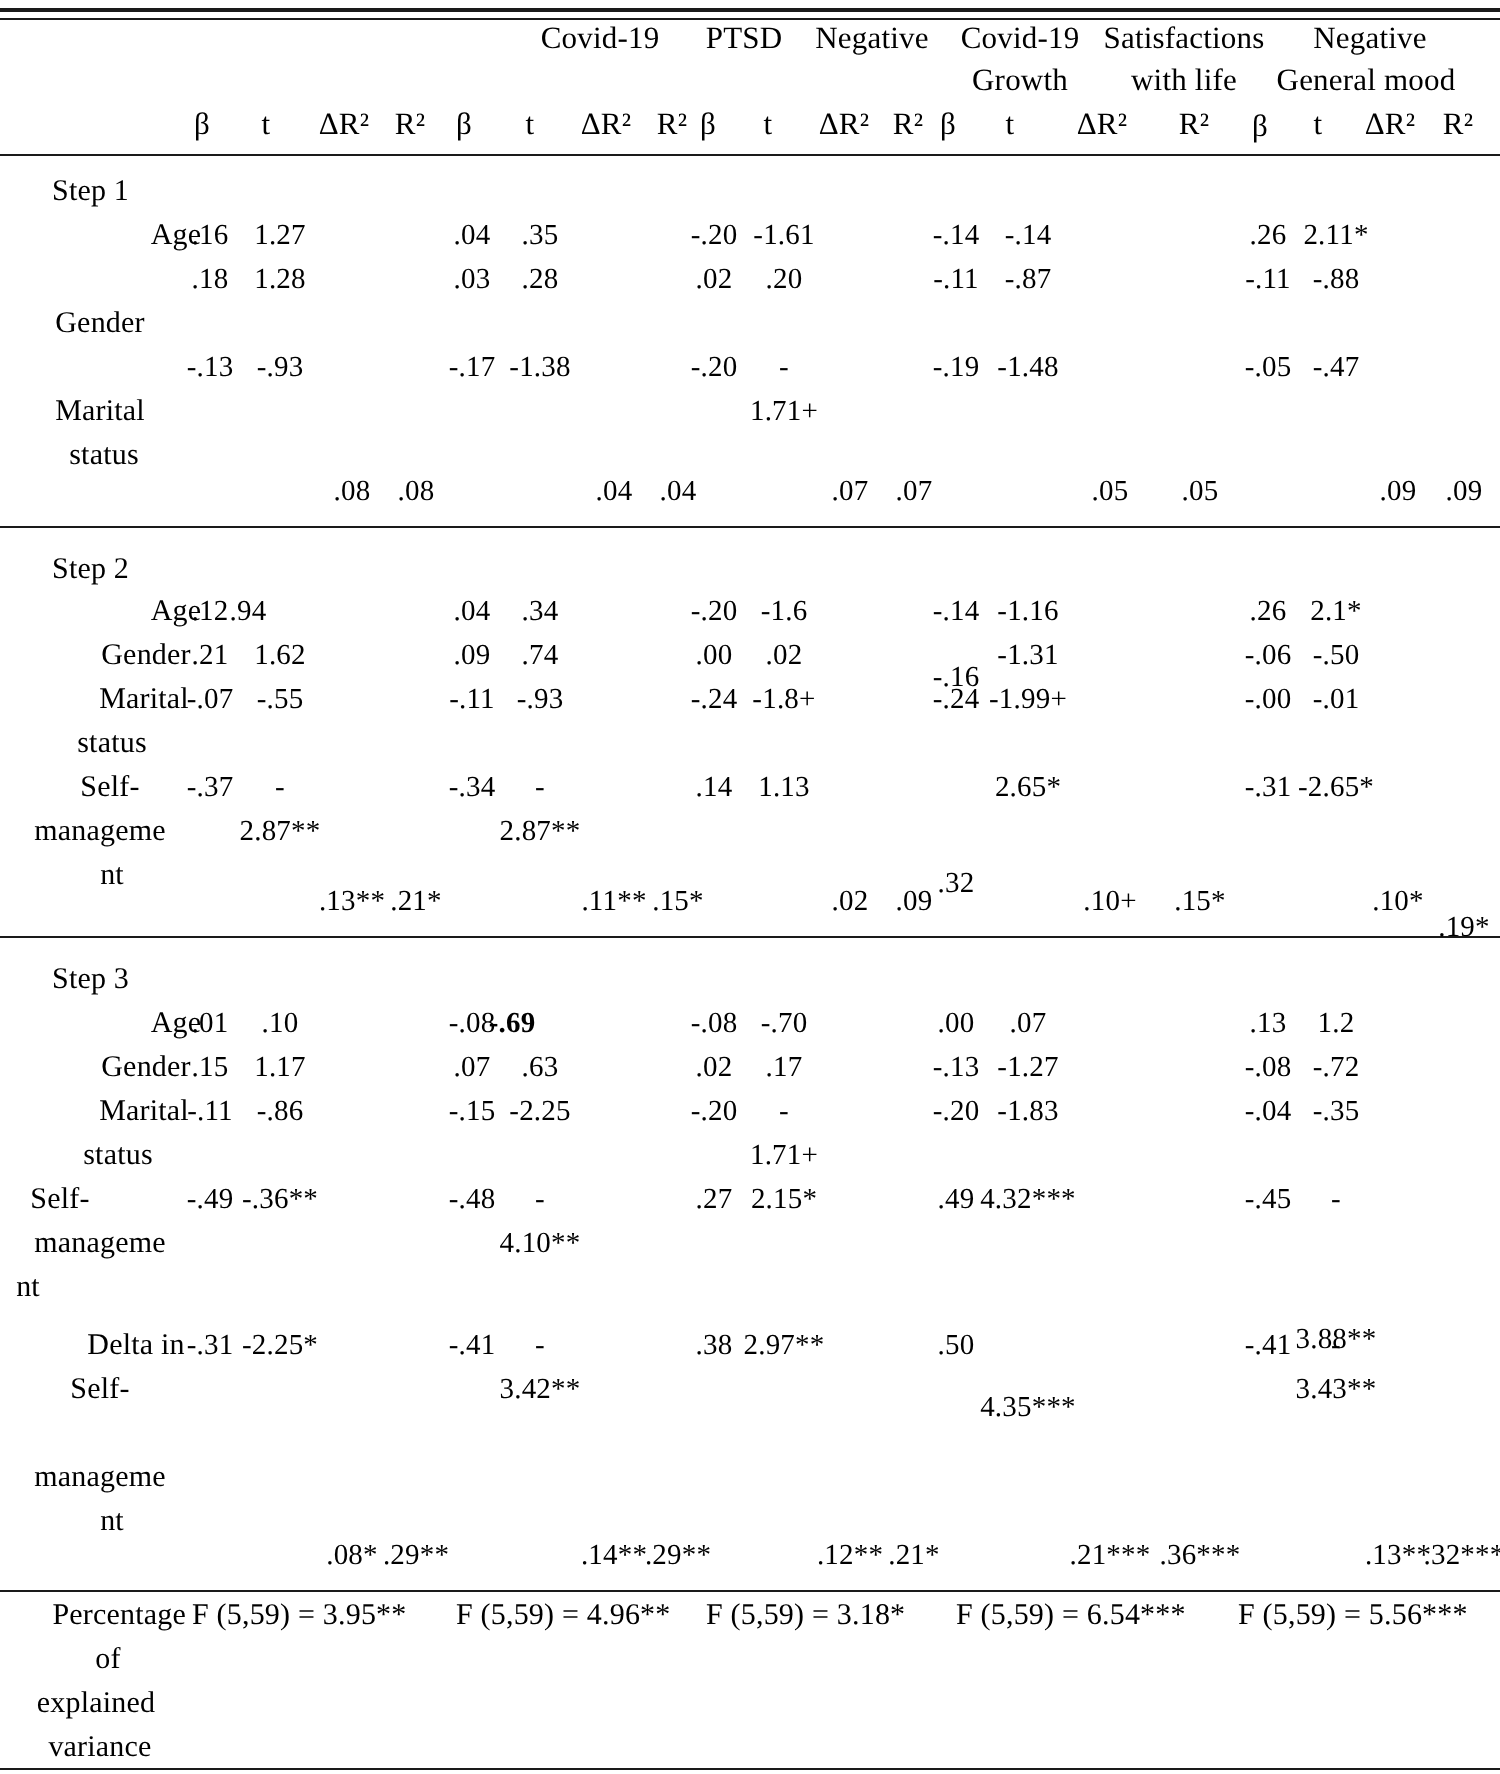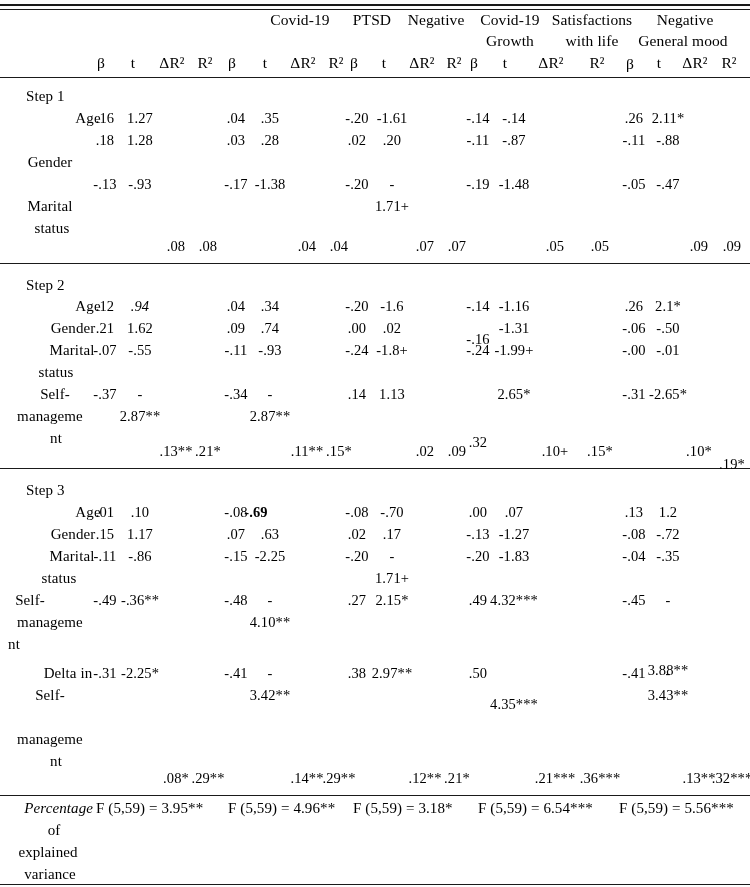--- a/index.html
+++ b/index.html
@@ -34,21 +34,21 @@
 
   
   .cell {
     position: absolute;
     font-size: 15px;
     line-height: 17px;
     white-space: pre;
     letter-spacing: 0.1px;
   }
   .cell.c  { transform: translateX(-50%); text-align: center; }
-  .cell.r  { transform: translateX(-100%); text-align: right; font-style: italic; }
+  .cell.r  { transform: translateX(-100%); text-align: right; }
   .cell.l  { text-align: left; }
 
   .hdr-group { font-size: 15.5px; }
   .hdr-sub   { font-size: 15.5px; }
   .step-lbl  { font-size: 15px; }
   .row-lbl   { font-size: 15px; }
   .num       { font-size: 14.5px; }
   .fstat     { font-size: 15px; }
 </style>
 </head>
@@ -146,21 +146,21 @@
       <div class="cell num c" style="left: 339px; top: 238px;">.04</div>
       <div class="cell num c" style="left: 425px; top: 238px;">.07</div>
       <div class="cell num c" style="left: 457px; top: 238px;">.07</div>
       <div class="cell num c" style="left: 555px; top: 238px;">.05</div>
       <div class="cell num c" style="left: 600px; top: 238px;">.05</div>
       <div class="cell num c" style="left: 699px; top: 238px;">.09</div>
       <div class="cell num c" style="left: 732px; top: 238px;">.09</div>
       <div class="cell step-lbl l" style="left: 26px; top: 277px;">Step 2</div>
       <div class="cell row-lbl c" style="left: 88px; top: 298px;">Age</div>
       <div class="cell num c" style="left: 105px; top: 298px;">.12</div>
-      <div class="cell num c" style="left: 140px; top: 298px; font-style: italic;">.94</div>
+      <div class="cell num c" style="left: 124px; top: 298px;">.94</div>
       <div class="cell num c" style="left: 236px; top: 298px;">.04</div>
       <div class="cell num c" style="left: 270px; top: 298px;">.34</div>
       <div class="cell num c" style="left: 357px; top: 298px;">-.20</div>
       <div class="cell num c" style="left: 392px; top: 298px;">-1.6</div>
       <div class="cell num c" style="left: 478px; top: 298px;">-.14</div>
       <div class="cell num c" style="left: 514px; top: 298px;">-1.16</div>
       <div class="cell num c" style="left: 634px; top: 298px;">.26</div>
       <div class="cell num c" style="left: 668px; top: 298px;">2.1*</div>
       <div class="cell row-lbl c" style="left: 73px; top: 320px;">Gender</div>
       <div class="cell num c" style="left: 105px; top: 320px;">.21</div>

